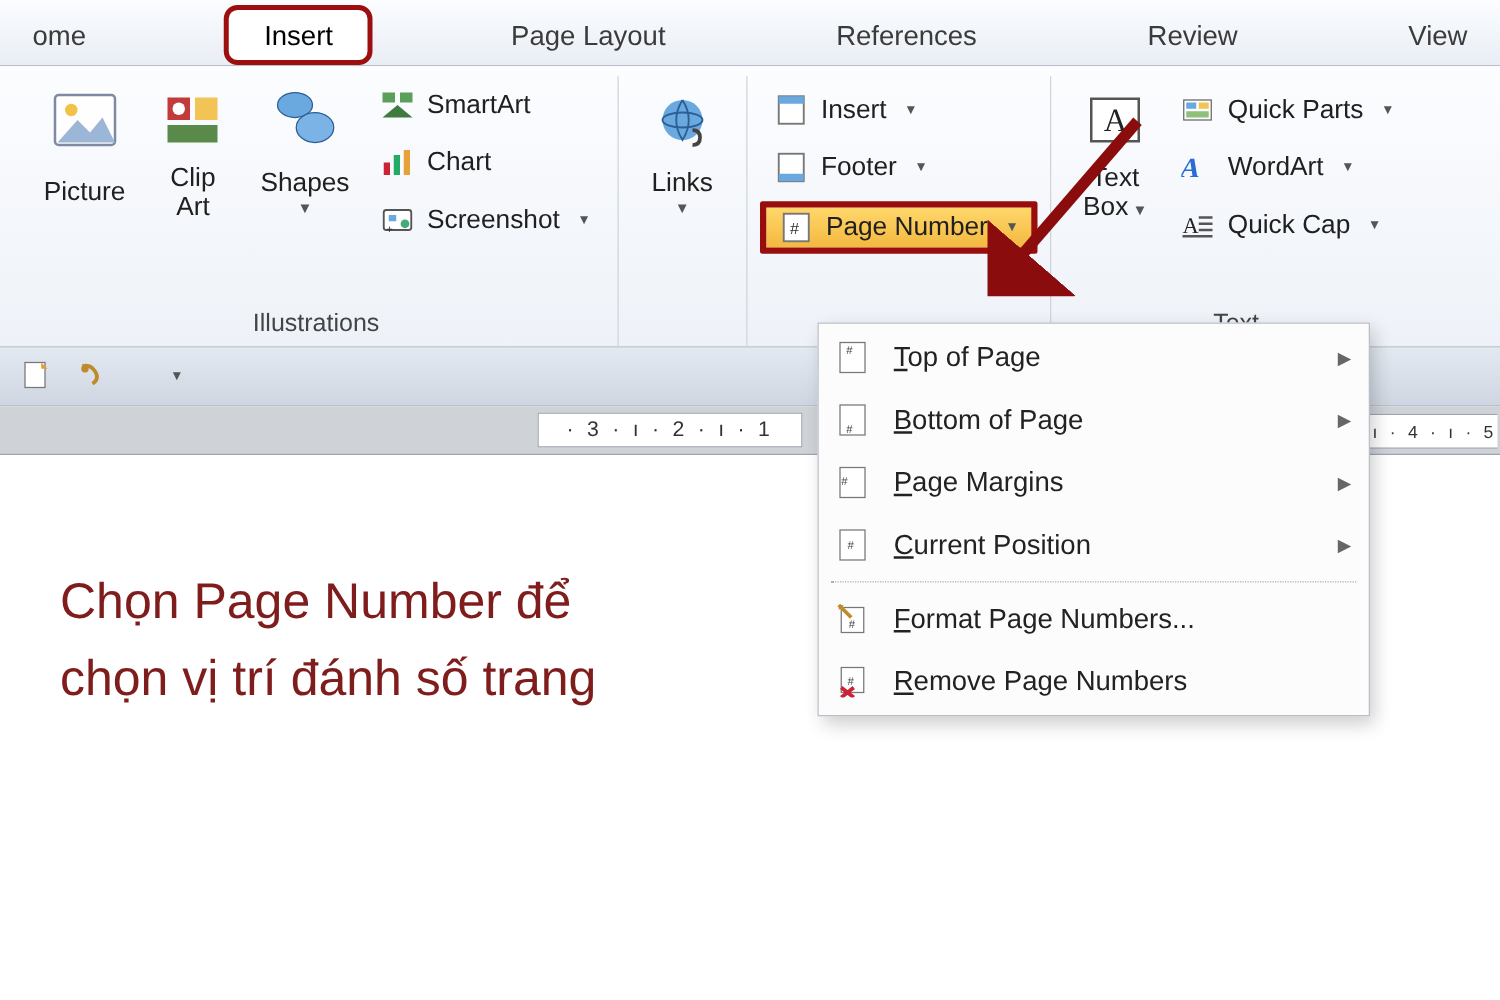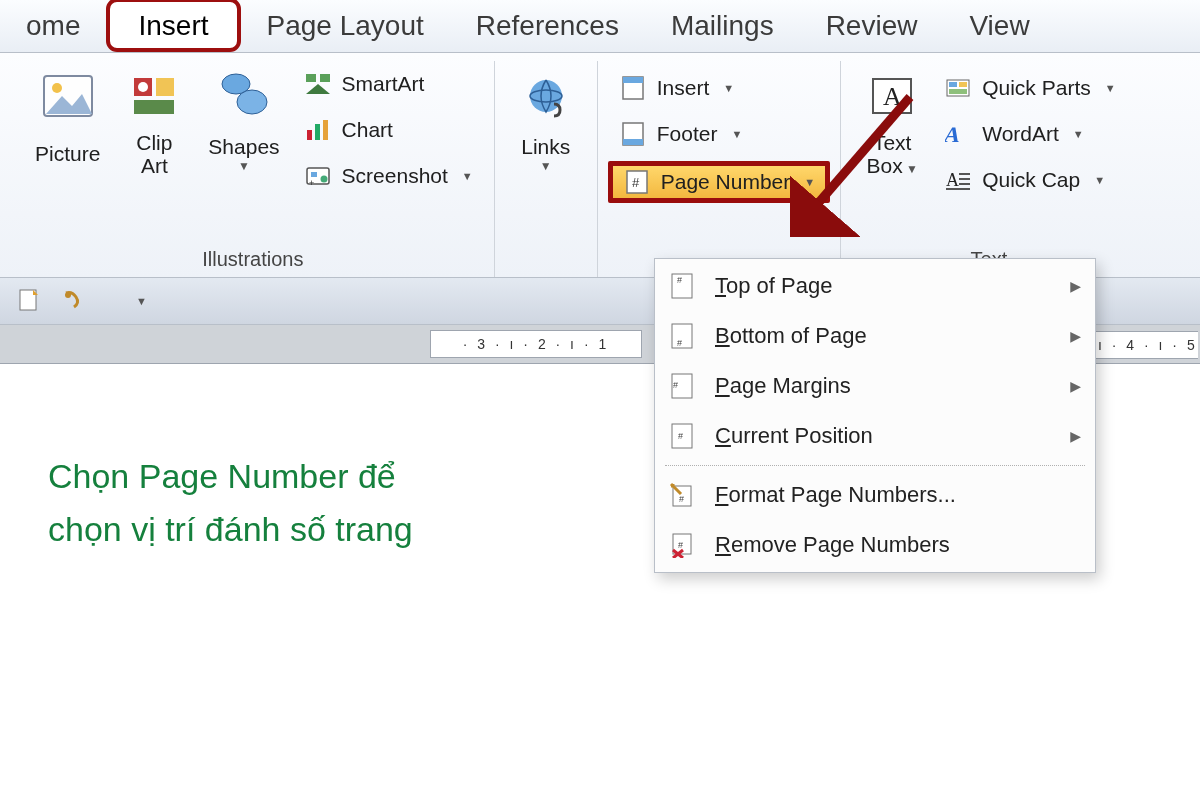--- a/index.html
+++ b/index.html
@@ -23,21 +23,22 @@
     --gradient-top:#fbfdff;
     --gradient-bot:#e9eef5;
   }
   html,body{margin:0;padding:0;font-family:"Segoe UI","Tahoma",sans-serif;color:var(--text);background:#ffffff;width:1200px;height:800px;overflow:hidden;}
   
   .ribbon-tabs{
     display:flex;align-items:flex-end;height:52px;
     background:linear-gradient(var(--gradient-top),var(--gradient-bot));
     border-bottom:1px solid var(--ribbon-border);
     padding-left:0;
-    font-size:28px;
+    font-size:22px;
+    justify-content:space-between;
   }
   .ribbon-tab{
     padding:12px 26px 10px 26px;
     color:var(--text-light);
     cursor:pointer;
     position:relative;
     white-space:nowrap;
   }
   .ribbon-tab.selected{
     border:4px solid var(--tab-selected-border);
@@ -108,36 +109,36 @@
   .ruler-wrap{
     height:38px;background:var(--ruler-gray);
     border-bottom:1px solid #9ea5af;
     display:flex;align-items:center;
     position:relative;
   }
   .ruler{
     margin-left:430px;height:26px;background:var(--ruler-bg);
     border:1px solid var(--ruler-border);
     width:210px;
-    position:relative;font-size:14px;color:#333;
+    position:relative;font-size:17px;color:#333;
     display:flex;align-items:center;justify-content:center;
     letter-spacing:3px;
   }
   .ruler-right{
     position:absolute;right:2px;top:6px;height:26px;width:100px;
     background:var(--ruler-bg);border:1px solid var(--ruler-border);border-right:none;
     font-size:14px;color:#333;display:flex;align-items:center;justify-content:flex-start;padding-left:6px;letter-spacing:3px;
   }
   
   .doc{
     background:#ffffff;height:446px;padding:86px 48px 0 48px;
     position:relative;
   }
   .caption{
-    font-size:34px;line-height:1.55;color:#15803d;
+    font-size:40px;line-height:1.55;color:#7f1d1d;
     font-family:"Segoe UI","Arial",sans-serif;
   }
   
   .menu{
     position:absolute;left:654px;top:258px;width:440px;
     background:var(--menu-bg);border:1px solid var(--menu-border);
     box-shadow:4px 6px 14px var(--shadow);
     z-index:20;
     padding:2px 0;
   }
@@ -164,21 +165,20 @@
   svg{display:block}
 </style>
 </head>
 <body>
 
 <div class="ribbon-tabs">
   <div class="ribbon-tab">ome</div>
   <div class="ribbon-tab selected">Insert</div>
   <div class="ribbon-tab">Page Layout</div>
   <div class="ribbon-tab">References</div>
-  <div class="ribbon-tab">Mailings</div>
   <div class="ribbon-tab">Review</div>
   <div class="ribbon-tab">View</div>
 </div>
 
 <div class="ribbon">
 
   <div class="group" style="padding-left:22px;">
     <div class="group-items">
 
       <div class="big-btn">

